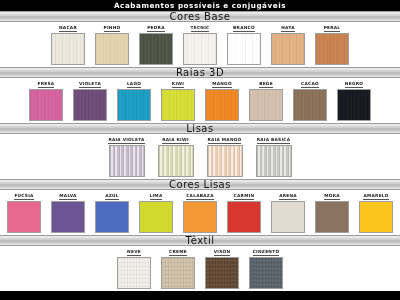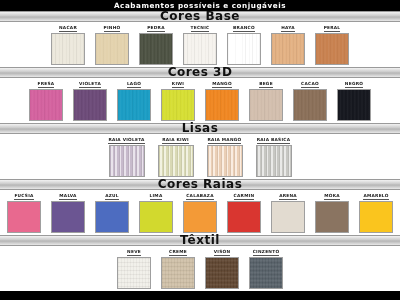--- a/index.html
+++ b/index.html
@@ -19,21 +19,21 @@
     flex:0 0 auto;
   }
   .footerbar{background:#000;height:9px;flex:0 0 auto;}
 
   
   .banner{
     height:9px;line-height:9px;
     background:linear-gradient(to bottom,#f2f2f2 0%,#c9c9c9 45%,#b4b4b4 55%,#e8e8e8 100%);
     border-top:1px solid #9a9a9a;border-bottom:1px solid #9a9a9a;
     text-align:center;color:#111;
-    font-size:12px;font-weight:bold;letter-spacing:.5px;
+    font-size:10px;font-weight:normal;letter-spacing:.5px;
     flex:0 0 auto;
   }
 
   
   .strip{
     flex:1 1 auto;
     display:flex;align-items:flex-start;justify-content:center;
     gap:6px;
     padding-top:3px;
     background:#fff;
@@ -110,21 +110,21 @@
           <div class="sw grain" style="background: rgb(255, 255, 255);"></div>
         </div>
         <div class="cell">
           <div class="lbl">HAYA</div>
           <div class="sw grain" style="background: rgb(227, 177, 131);"></div>
         </div>
         <div class="cell">
           <div class="lbl">PERAL</div>
           <div class="sw grain" style="background: rgb(200, 129, 79);"></div>
         </div>
-      </div><div class="banner">Cores 3D</div><div class="strip">
+      </div><div class="banner">Raias 3D</div><div class="strip">
         <div class="cell">
           <div class="lbl">FRESA</div>
           <div class="sw poro" style="background: rgb(212, 98, 159);"></div>
         </div>
         <div class="cell">
           <div class="lbl">VIOLETA</div>
           <div class="sw poro" style="background: rgb(109, 75, 121);"></div>
         </div>
         <div class="cell">
           <div class="lbl">LAGO</div>
@@ -160,21 +160,21 @@
           <div class="sw raia" style="background: rgb(226, 226, 188);"></div>
         </div>
         <div class="cell wide">
           <div class="lbl">RAIA MANGO</div>
           <div class="sw raia" style="background: rgb(244, 215, 189);"></div>
         </div>
         <div class="cell wide">
           <div class="lbl">RAIA BASICA</div>
           <div class="sw raia" style="background: rgb(207, 207, 203);"></div>
         </div>
-      </div><div class="banner">Cores Raias</div><div class="strip">
+      </div><div class="banner">Cores Lisas</div><div class="strip">
         <div class="cell">
           <div class="lbl">FUCSIA</div>
           <div class="sw lisa" style="background: rgb(232, 105, 143);"></div>
         </div>
         <div class="cell">
           <div class="lbl">MALVA</div>
           <div class="sw lisa" style="background: rgb(107, 85, 146);"></div>
         </div>
         <div class="cell">
           <div class="lbl">AZUL</div>

